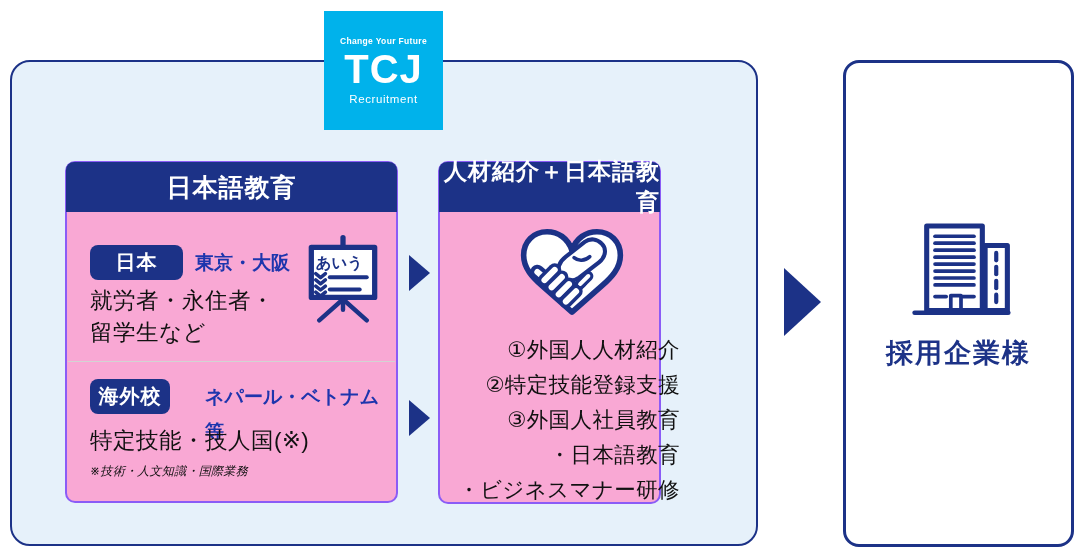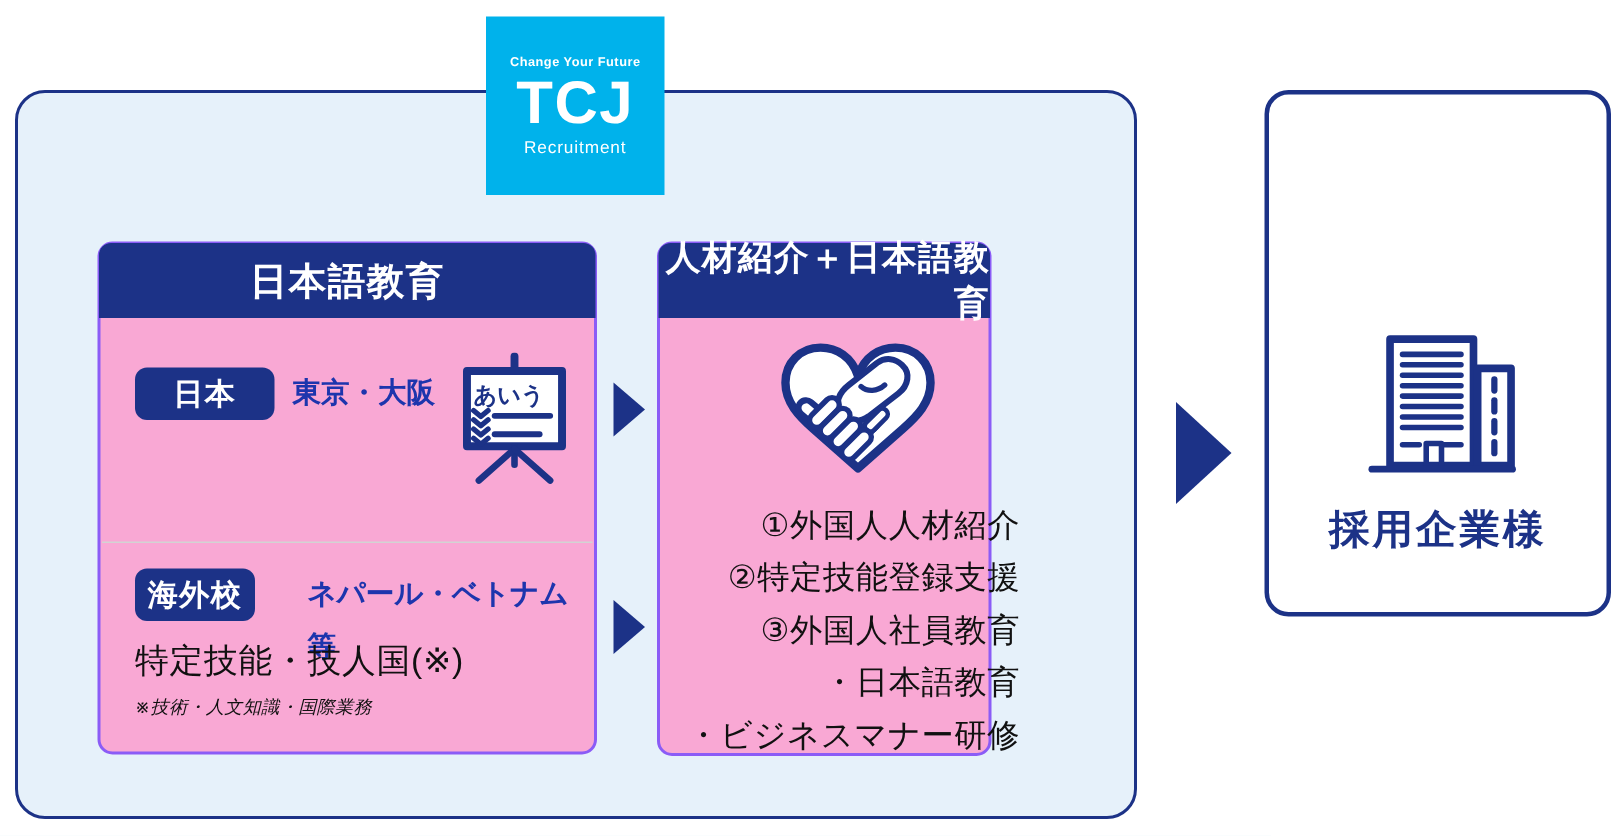--- a/index.html
+++ b/index.html
@@ -56,21 +56,21 @@
   .arrow-sm { position:absolute; width:0; height:0; z-index:3;
     border-top:18px solid transparent; border-bottom:18px solid transparent;
     border-left:21px solid #1c3287; }
   .arrow-sm-1 { left:409px; top:255px; }
   .arrow-sm-2 { left:409px; top:400px; }
   .arrow-lg { position:absolute; left:784px; top:268px; width:0; height:0;
     border-top:34px solid transparent; border-bottom:34px solid transparent;
     border-left:37px solid #1c3287; }
 
   
-  .company-box { position:absolute; left:843px; top:60px; width:231px; height:351px;
+  .company-box { position:absolute; left:843px; top:60px; width:231px; height:487px;
     background:#fff; border:3px solid #1c3287; border-radius:16px; }
   .building-icon { position:absolute; left:64px; top:160px; }
   .company-label { position:absolute; left:0; right:0; top:272px; text-align:center;
     color:#1c3287; font-size:27px; font-weight:700; letter-spacing:2px; }
 </style>
 </head>
 <body>
 
 <div class="stage">
 
@@ -98,20 +98,24 @@
         <path d="M13 58 L18.5 62.5 L24 58" stroke-width="4"></path>
         <path d="M13 65 L18.5 69.5 L24 65" stroke-width="4"></path>
         <line x1="29" y1="62" x2="63" y2="62" stroke-width="4.5"></line>
         <line x1="44" y1="71" x2="44" y2="85" stroke-width="5"></line>
         <line x1="44" y1="73" x2="17" y2="97" stroke-width="5"></line>
         <line x1="44" y1="73" x2="71" y2="97" stroke-width="5"></line>
       </g>
       <text x="13" y="38" font-size="17.5" font-weight="700" fill="#1c3287">あいう</text>
     </svg>
 
+    <div class="desc desc-japan">
+      <div>就労者・永住者・</div>
+      <div>留学生など</div>
+    </div>
 
     <div class="divider"></div>
 
     <div class="badge badge-overseas">海外校</div>
     <div class="loc loc-overseas">ネパール・ベトナム等</div>
     <div class="desc desc-overseas">特定技能・技人国(※)</div>
     <div class="note">※技術・人文知識・国際業務</div>
   </div>
 
   <div class="arrow-sm arrow-sm-1"></div>

